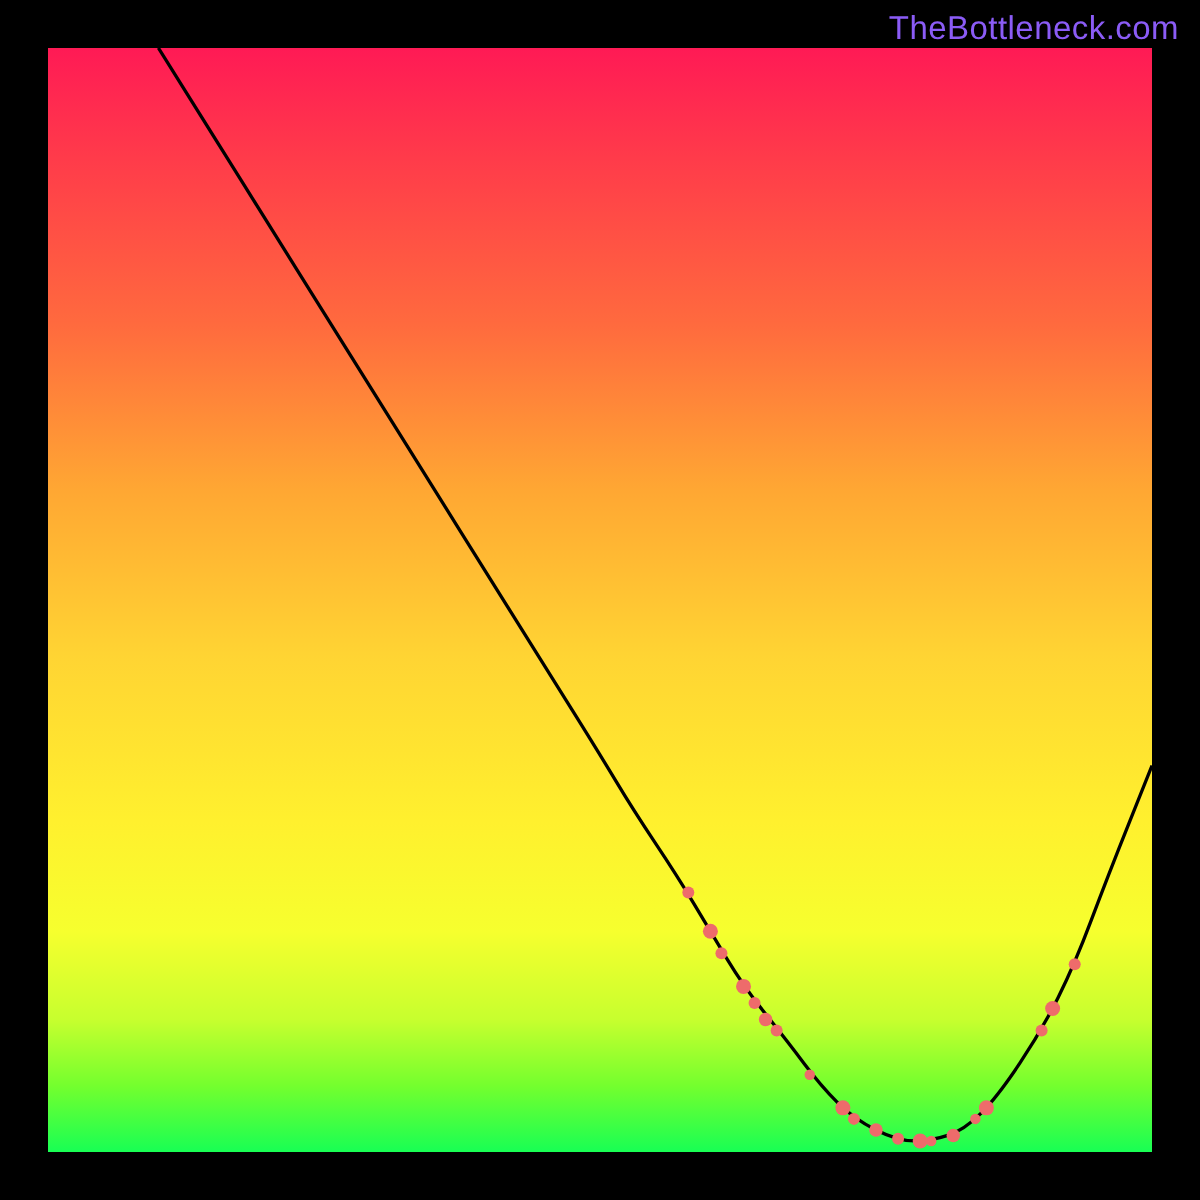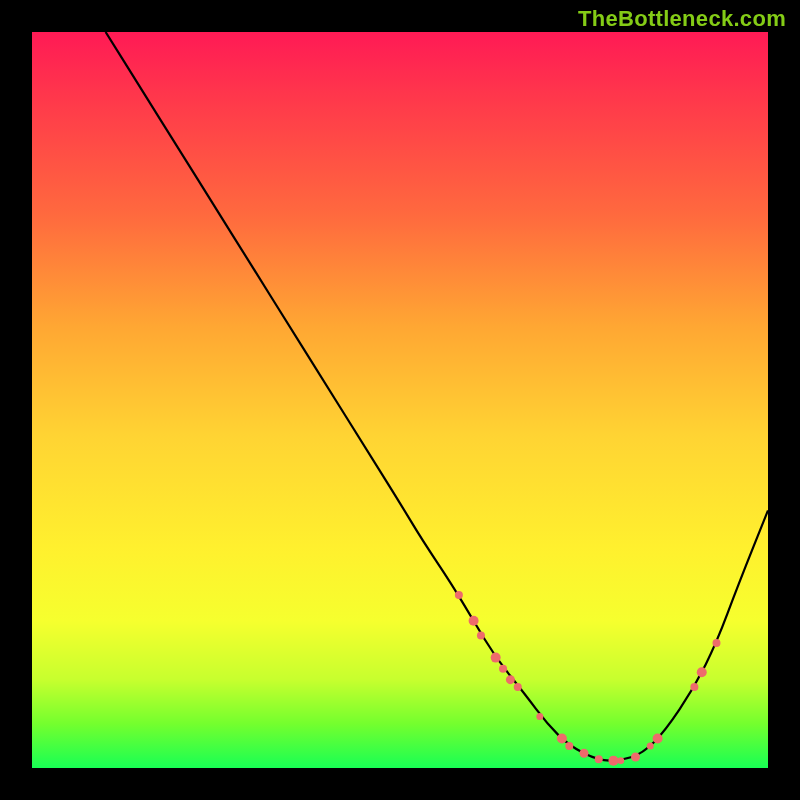--- a/index.html
+++ b/index.html
@@ -35,24 +35,24 @@
       #fff02e 70%,
       #f6ff2e 80%,
       #c7ff2e 88%,
       #74ff2e 94%,
       #18ff54 100%);
   }
   .watermark {
     position: absolute;
     top: 6px;
     right: 14px;
-    color: #84cc16;
+    color: #8b5cf6;
     font-size: 22px;
     letter-spacing: 0.3px;
-    font-weight: 700;
+    font-weight: 400;
     user-select: none;
   }
   svg.curve {
     position: absolute;
     top: 0;
     left: 0;
     width: 736px;
     height: 736px;
   }
   .curve-path {

